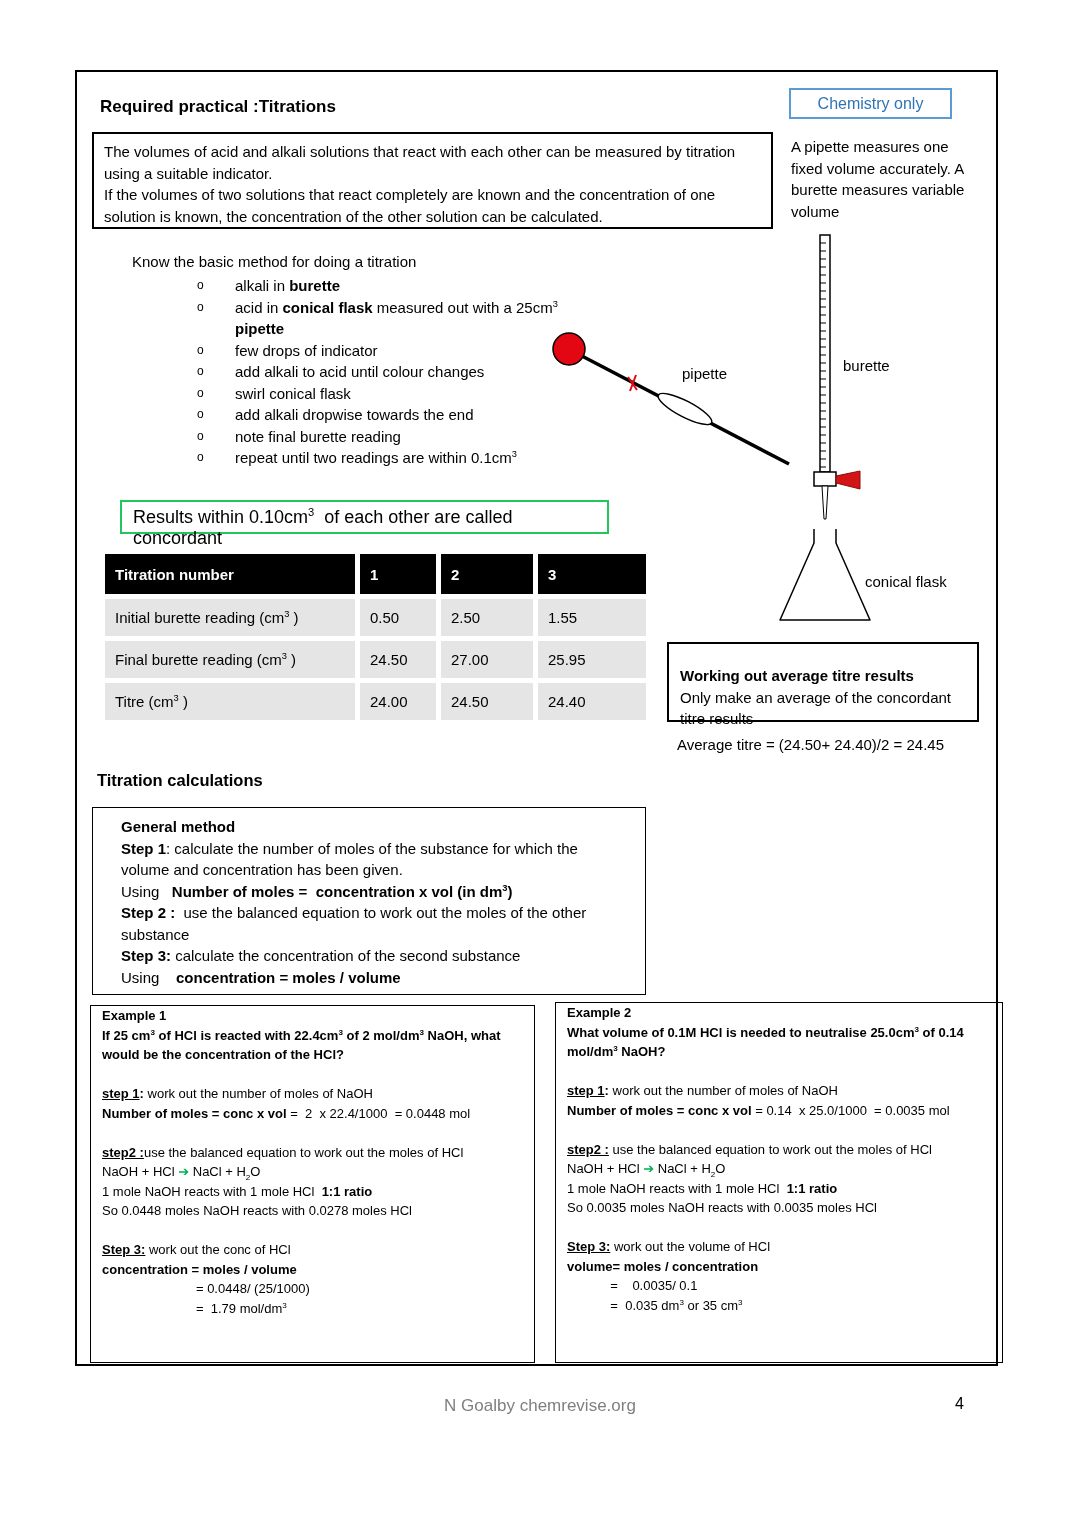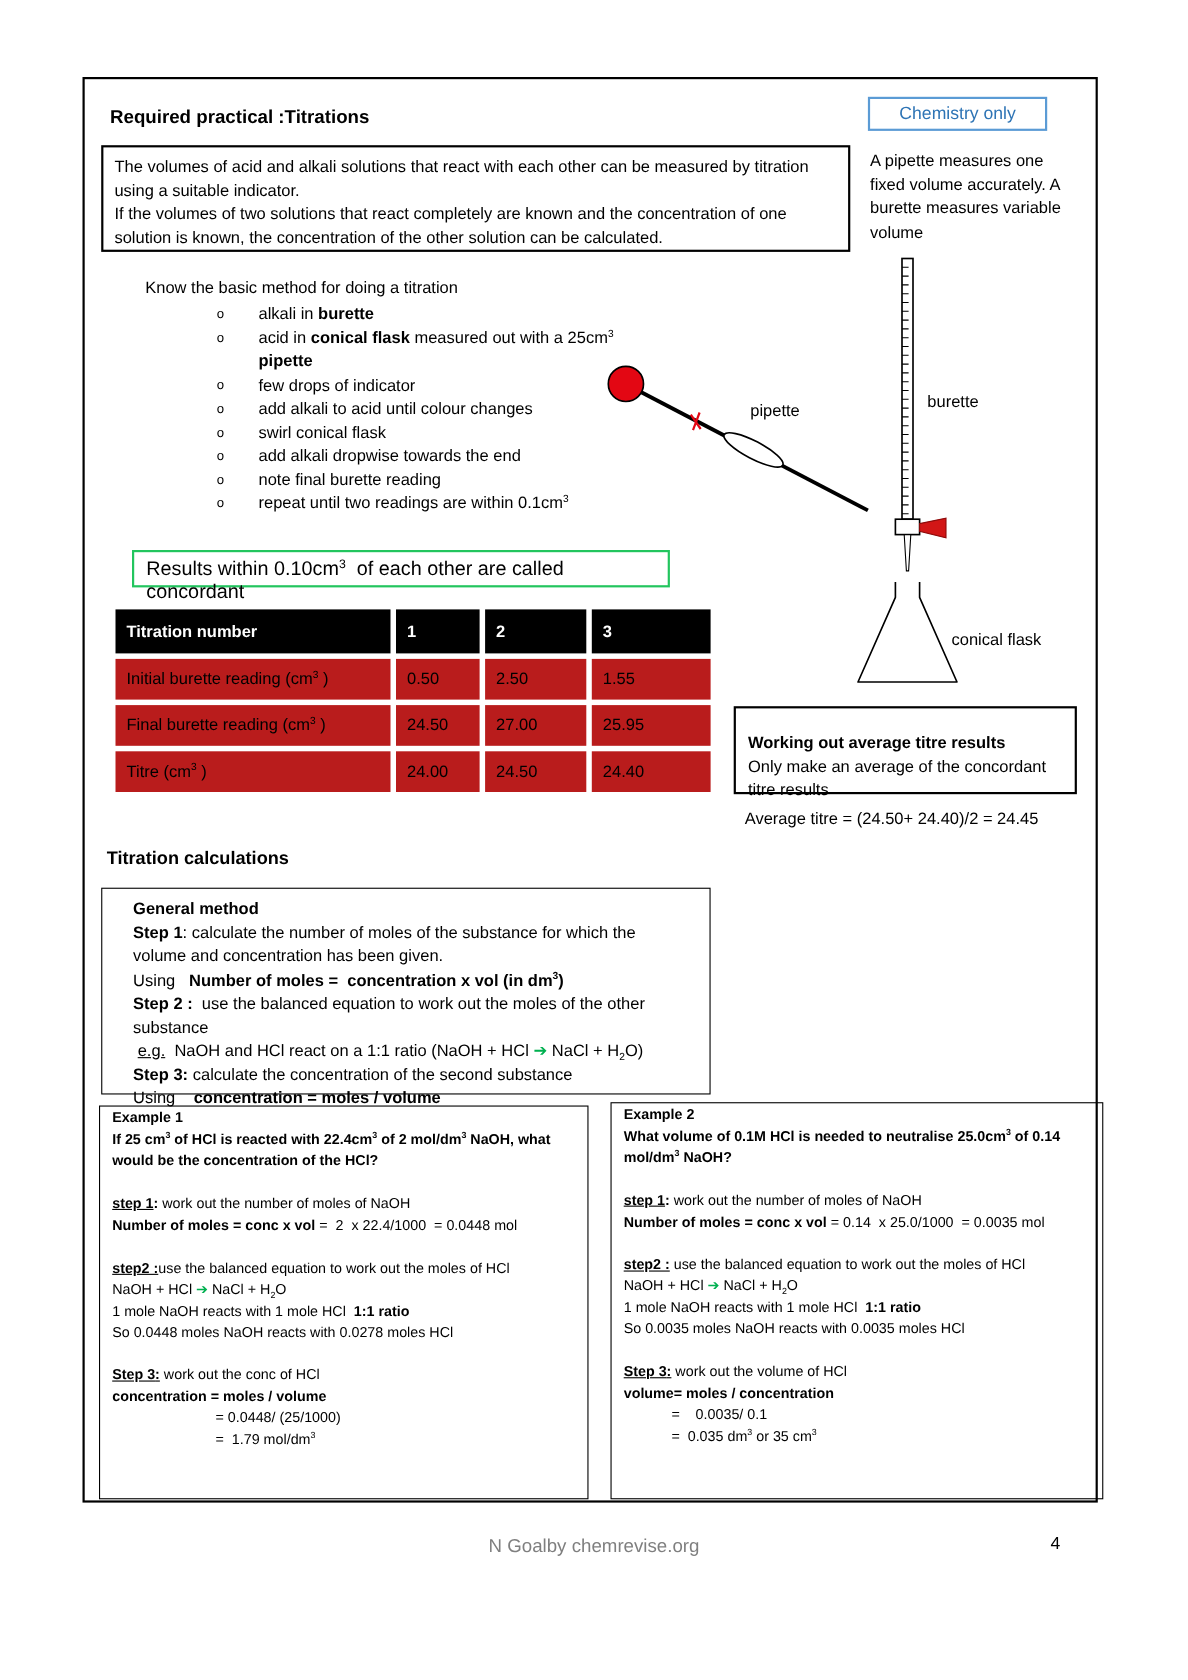--- a/index.html
+++ b/index.html
@@ -46,21 +46,21 @@
   .diag-label { font-size:15px; }
   .pipette-label { left:605px; top:293px; }
   .burette-label { left:766px; top:285px; }
   .flask-label  { left:788px; top:501px; }
 
   table.titration-table { left:23px; top:477px; position:absolute; border-collapse:separate; border-spacing:5px; }
   table.titration-table th {
     background:#000; color:#fff; font-weight:700; text-align:left;
     font-size:15px; padding:10px 10px; height:40px;
   }
-  table.titration-table td { background:#b91c1c; font-size:15px; padding:8px 10px; height:37px; }
+  table.titration-table td { background:#e5e5e5; font-size:15px; padding:8px 10px; height:37px; }
   .col-label { width:250px; }
   .col-1 { width:76px; }
   .col-2 { width:92px; }
   .col-3 { width:108px; }
 
   .working-box {
     left:590px; top:570px; width:312px; height:80px;
     border:2px solid #000; padding:21px 11px;
     font-size:15px; line-height:21.5px;
   }
@@ -192,21 +192,20 @@
     </div>
     <div class="abs average-line">Average titre = (24.50+ 24.40)/2 = 24.45</div>
 
     <div class="abs calc-heading">Titration calculations</div>
 
     <div class="abs general-box">
       <div class="line b">General method</div>
       <div class="line rich"><span class="b">Step 1</span><span>: calculate the number of moles of the substance for which the volume and concentration has been given.</span></div>
       <div class="line rich"><span>Using   </span><span class="b">Number of moles =  concentration x vol (in dm</span><sup class="b">3</sup><span class="b">)</span></div>
       <div class="line rich"><span class="b">Step 2 :</span><span>  use the balanced equation to work out the moles of the other substance</span></div>
-      <div class="line rich"><span> </span><span class="u">e.g.</span><span>  NaOH and HCl react on a 1:1 ratio (NaOH + HCl </span><span style="color: rgb(0, 176, 80);">➔</span><span> NaCl + H</span><sub>2</sub><span>O)</span></div>
       <div class="line rich"><span class="b">Step 3:</span><span> calculate the concentration of the second substance</span></div>
       <div class="line rich"><span>Using    </span><span class="b">concentration = moles / volume</span></div>
     </div>
 
     <div class="abs example-box ex1">
       <div class="exline rich"><span class="b">Example 1</span></div>
       <div class="exline rich"><span class="b">If 25 cm</span><sup class="b">3</sup><span class="b"> of HCl is reacted with 22.4cm</span><sup class="b">3</sup><span class="b"> of 2 mol/dm</span><sup class="b">3</sup><span class="b"> NaOH, what would be the concentration of the HCl?</span></div>
       <div class="exline rich"></div>
       <div class="exline rich"><span class="b u">step 1</span><span class="b">:</span><span> work out the number of moles of NaOH</span></div>
       <div class="exline rich"><span class="b">Number of moles = conc x vol</span><span> =  2  x 22.4/1000  = 0.0448 mol</span></div>

